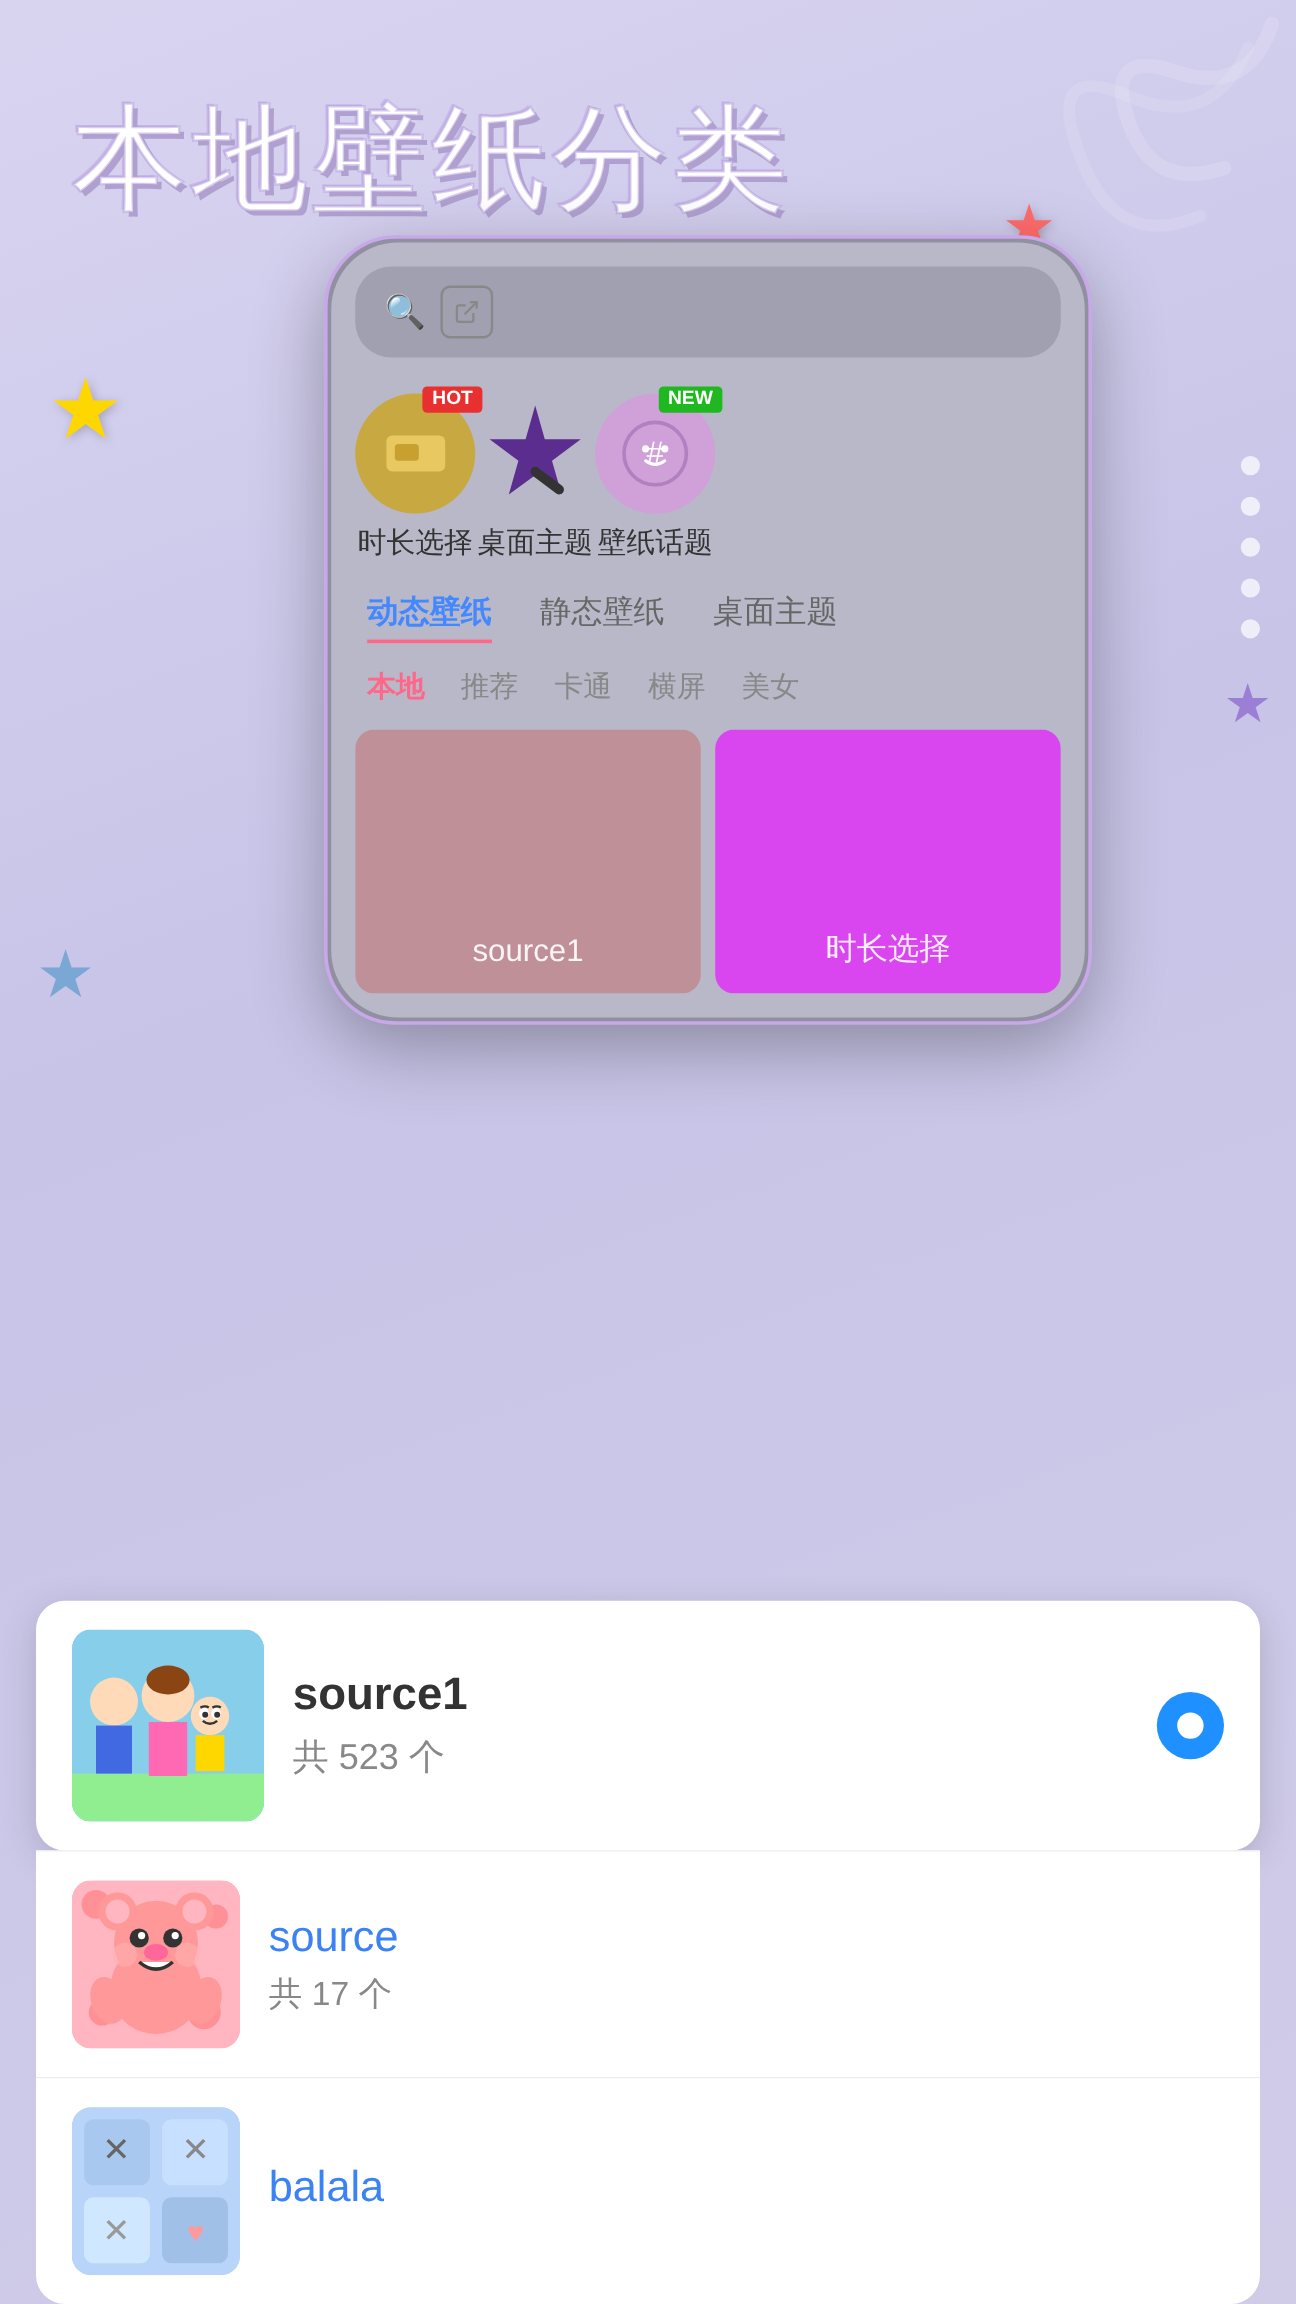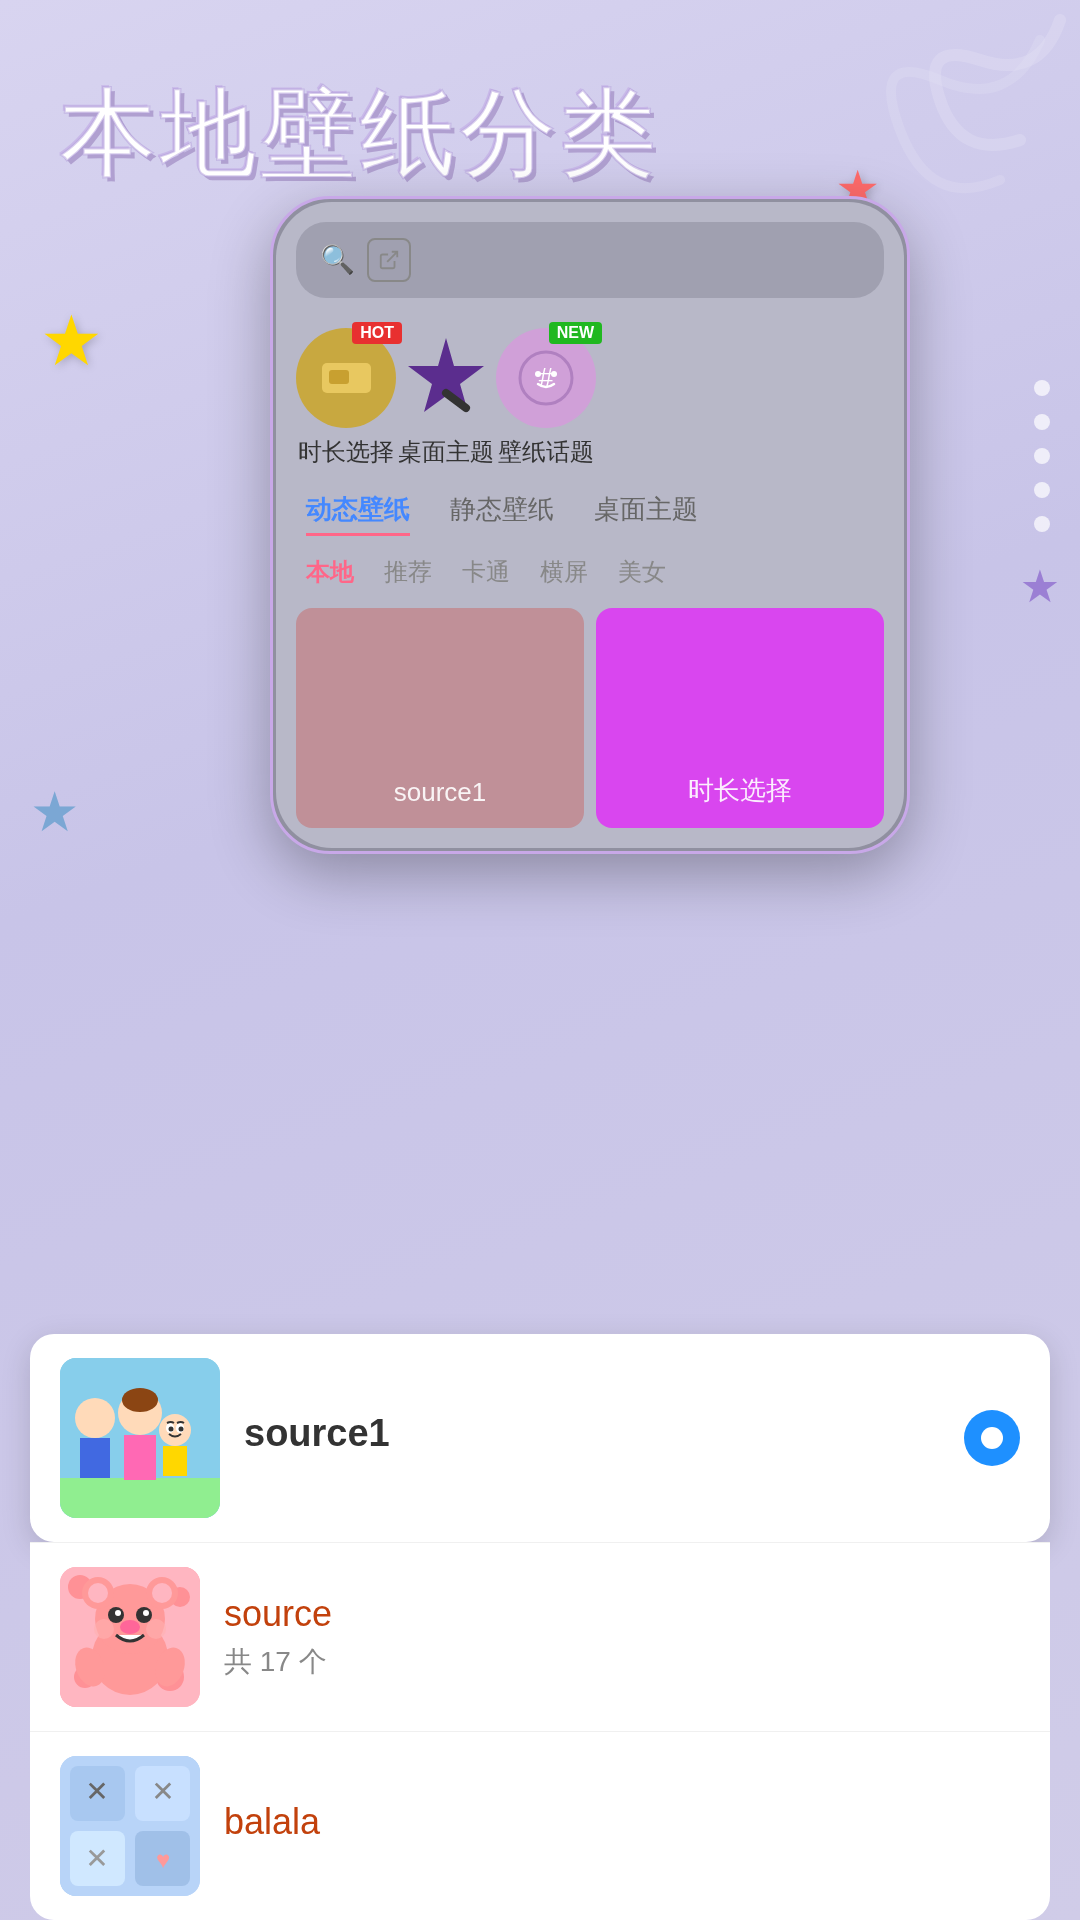--- a/index.html
+++ b/index.html
@@ -395,21 +395,21 @@
       background: linear-gradient(135deg, #B8D4F8 0%, #A0C8F0 50%, #C8E0FF 100%);
     }
 
     .list-info {
       flex: 1;
     }
 
     .list-name {
       font-size: 36px;
       font-weight: 500;
-      color: #c2410c;
+      color: #3b82f6;
       margin-bottom: 8px;
     }
 
     .list-count {
       font-size: 28px;
       color: #888;
     }
 
     
     .swirl-decor {
@@ -563,20 +563,21 @@
 
           <path d="M107 65 Q111 63 114 65" stroke="#333" stroke-width="2" fill="none"></path>
           <path d="M117 65 Q121 63 124 65" stroke="#333" stroke-width="2" fill="none"></path>
 
           <path d="M109 76 Q115 81 121 76" stroke="#333" stroke-width="2" fill="none"></path>
         </svg>
       </div>
     </div>
     <div class="selected-info">
       <div class="selected-name">source1</div>
+      <div class="selected-count">共 523 个</div>
     </div>
     <div class="radio-selected">
       <div class="radio-inner"></div>
     </div>
   </div>
 
   <div class="list-item" style="margin: 0 30px; border-radius: 0;">
     <div class="list-thumb">
       <div class="bear-bg">
         <svg width="140" height="140" viewBox="0 0 140 140">

